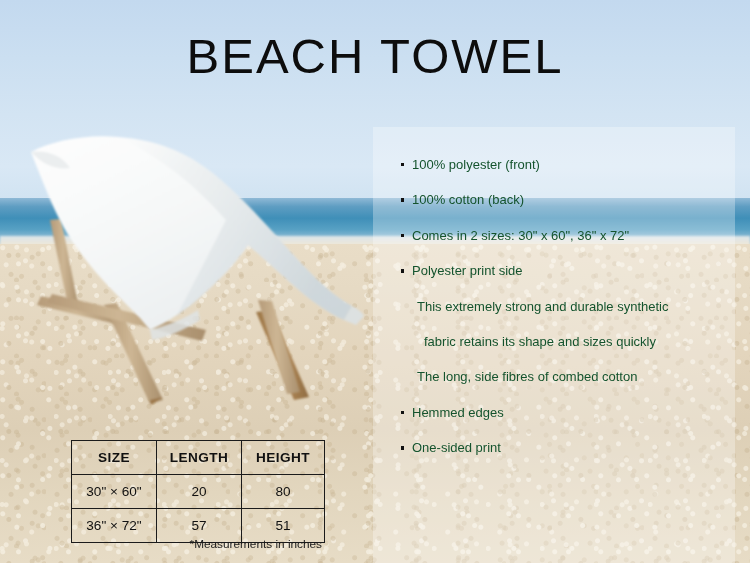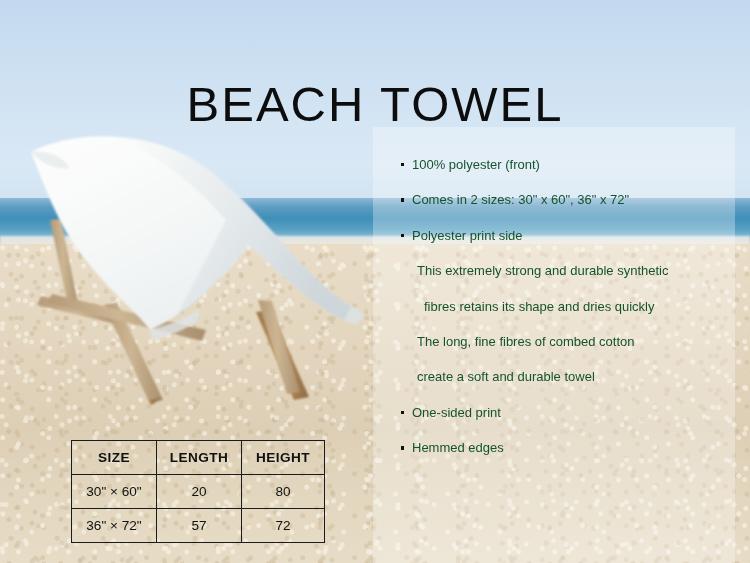--- a/index.html
+++ b/index.html
@@ -125,21 +125,20 @@
     left: 0;
     top: 28px;
     width: 750px;
     text-align: center;
     font-family: "Liberation Sans", sans-serif;
     font-size: 49px;
     font-weight: 300;
     letter-spacing: 2.0px;
     color: #0d0d0d;
     white-space: nowrap;
-    margin-top: 48px;
   }
 
   
   .features {
     position: absolute;
     left: 398px;
     top: 147px;
     width: 340px;
   }
   .feat-row {
@@ -300,45 +299,46 @@
 
   <div class="title">BEACH TOWEL</div>
 
   <div class="features">
     <div class="feat-row bulleted">
       <span class="feat-bullet"></span>
       <span>100% polyester (front)</span>
     </div>
     <div class="feat-row bulleted">
       <span class="feat-bullet"></span>
+      <span>100% cotton (back)</span>
+    </div>
+    <div class="feat-row bulleted">
+      <span class="feat-bullet"></span>
       <span>Comes in 2 sizes: 30" x 60", 36" x 72"</span>
     </div>
     <div class="feat-row bulleted">
       <span class="feat-bullet"></span>
       <span>Polyester print side</span>
     </div>
     <div class="feat-row sub">
       <span>This extremely strong and durable synthetic</span>
     </div>
     <div class="feat-row sub2">
-      <span>fibres retains its shape and dries quickly</span>
+      <span>fabric retains its shape and sizes quickly</span>
     </div>
     <div class="feat-row sub">
-      <span>The long, fine fibres of combed cotton</span>
-    </div>
-    <div class="feat-row sub">
-      <span>create a soft and durable towel</span>
+      <span>The long, side fibres of combed cotton</span>
+    </div>
+    <div class="feat-row bulleted">
+      <span class="feat-bullet"></span>
+      <span>Hemmed edges</span>
     </div>
     <div class="feat-row bulleted">
       <span class="feat-bullet"></span>
       <span>One-sided print</span>
-    </div>
-    <div class="feat-row bulleted">
-      <span class="feat-bullet"></span>
-      <span>Hemmed edges</span>
     </div>
   </div>
 
   <div class="size-table-wrap">
     <table class="size-table">
       <thead>
         <tr>
           <th class="col-size">SIZE</th>
           <th class="col-length">LENGTH</th>
           <th class="col-height">HEIGHT</th>
@@ -346,19 +346,20 @@
       </thead>
       <tbody>
         <tr>
           <td>30" × 60"</td>
           <td>20</td>
           <td>80</td>
         </tr>
         <tr>
           <td>36" × 72"</td>
           <td>57</td>
-          <td>72</td>
+          <td>51</td>
         </tr>
       </tbody>
     </table>
   </div>
+  <div class="table-note">*Measurements in inches</div>
 
 </div>
 
 </body></html>

